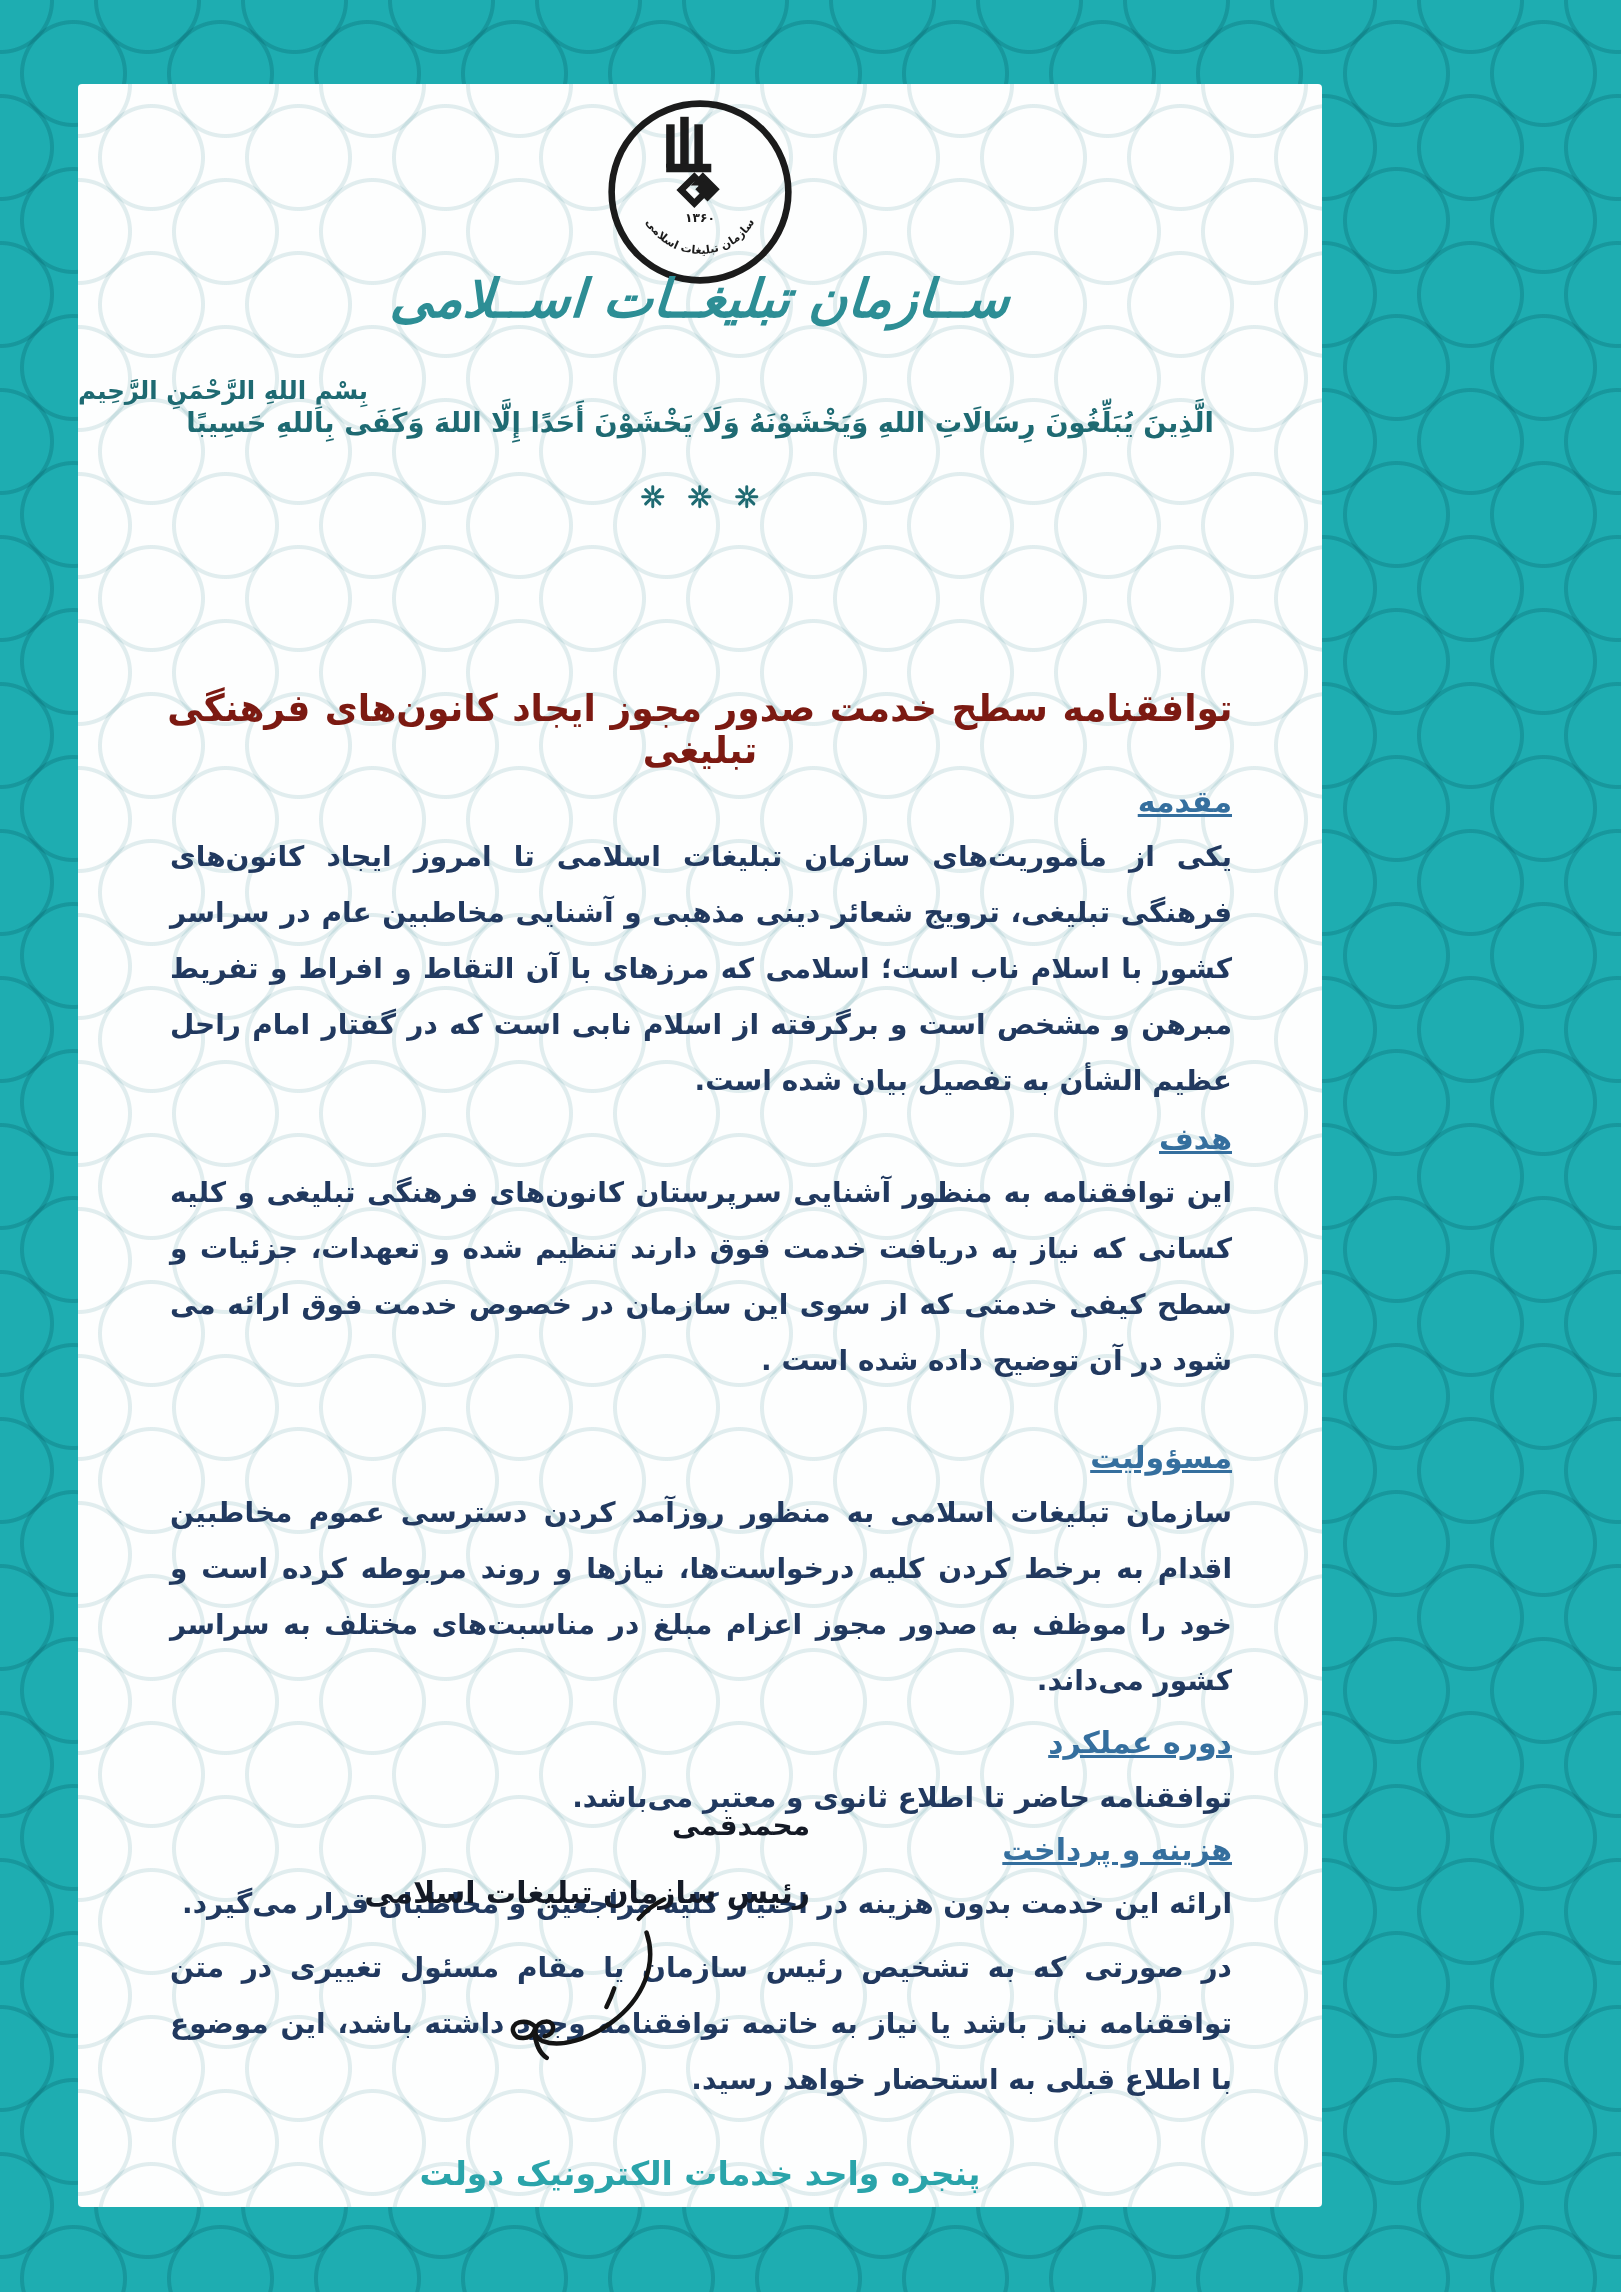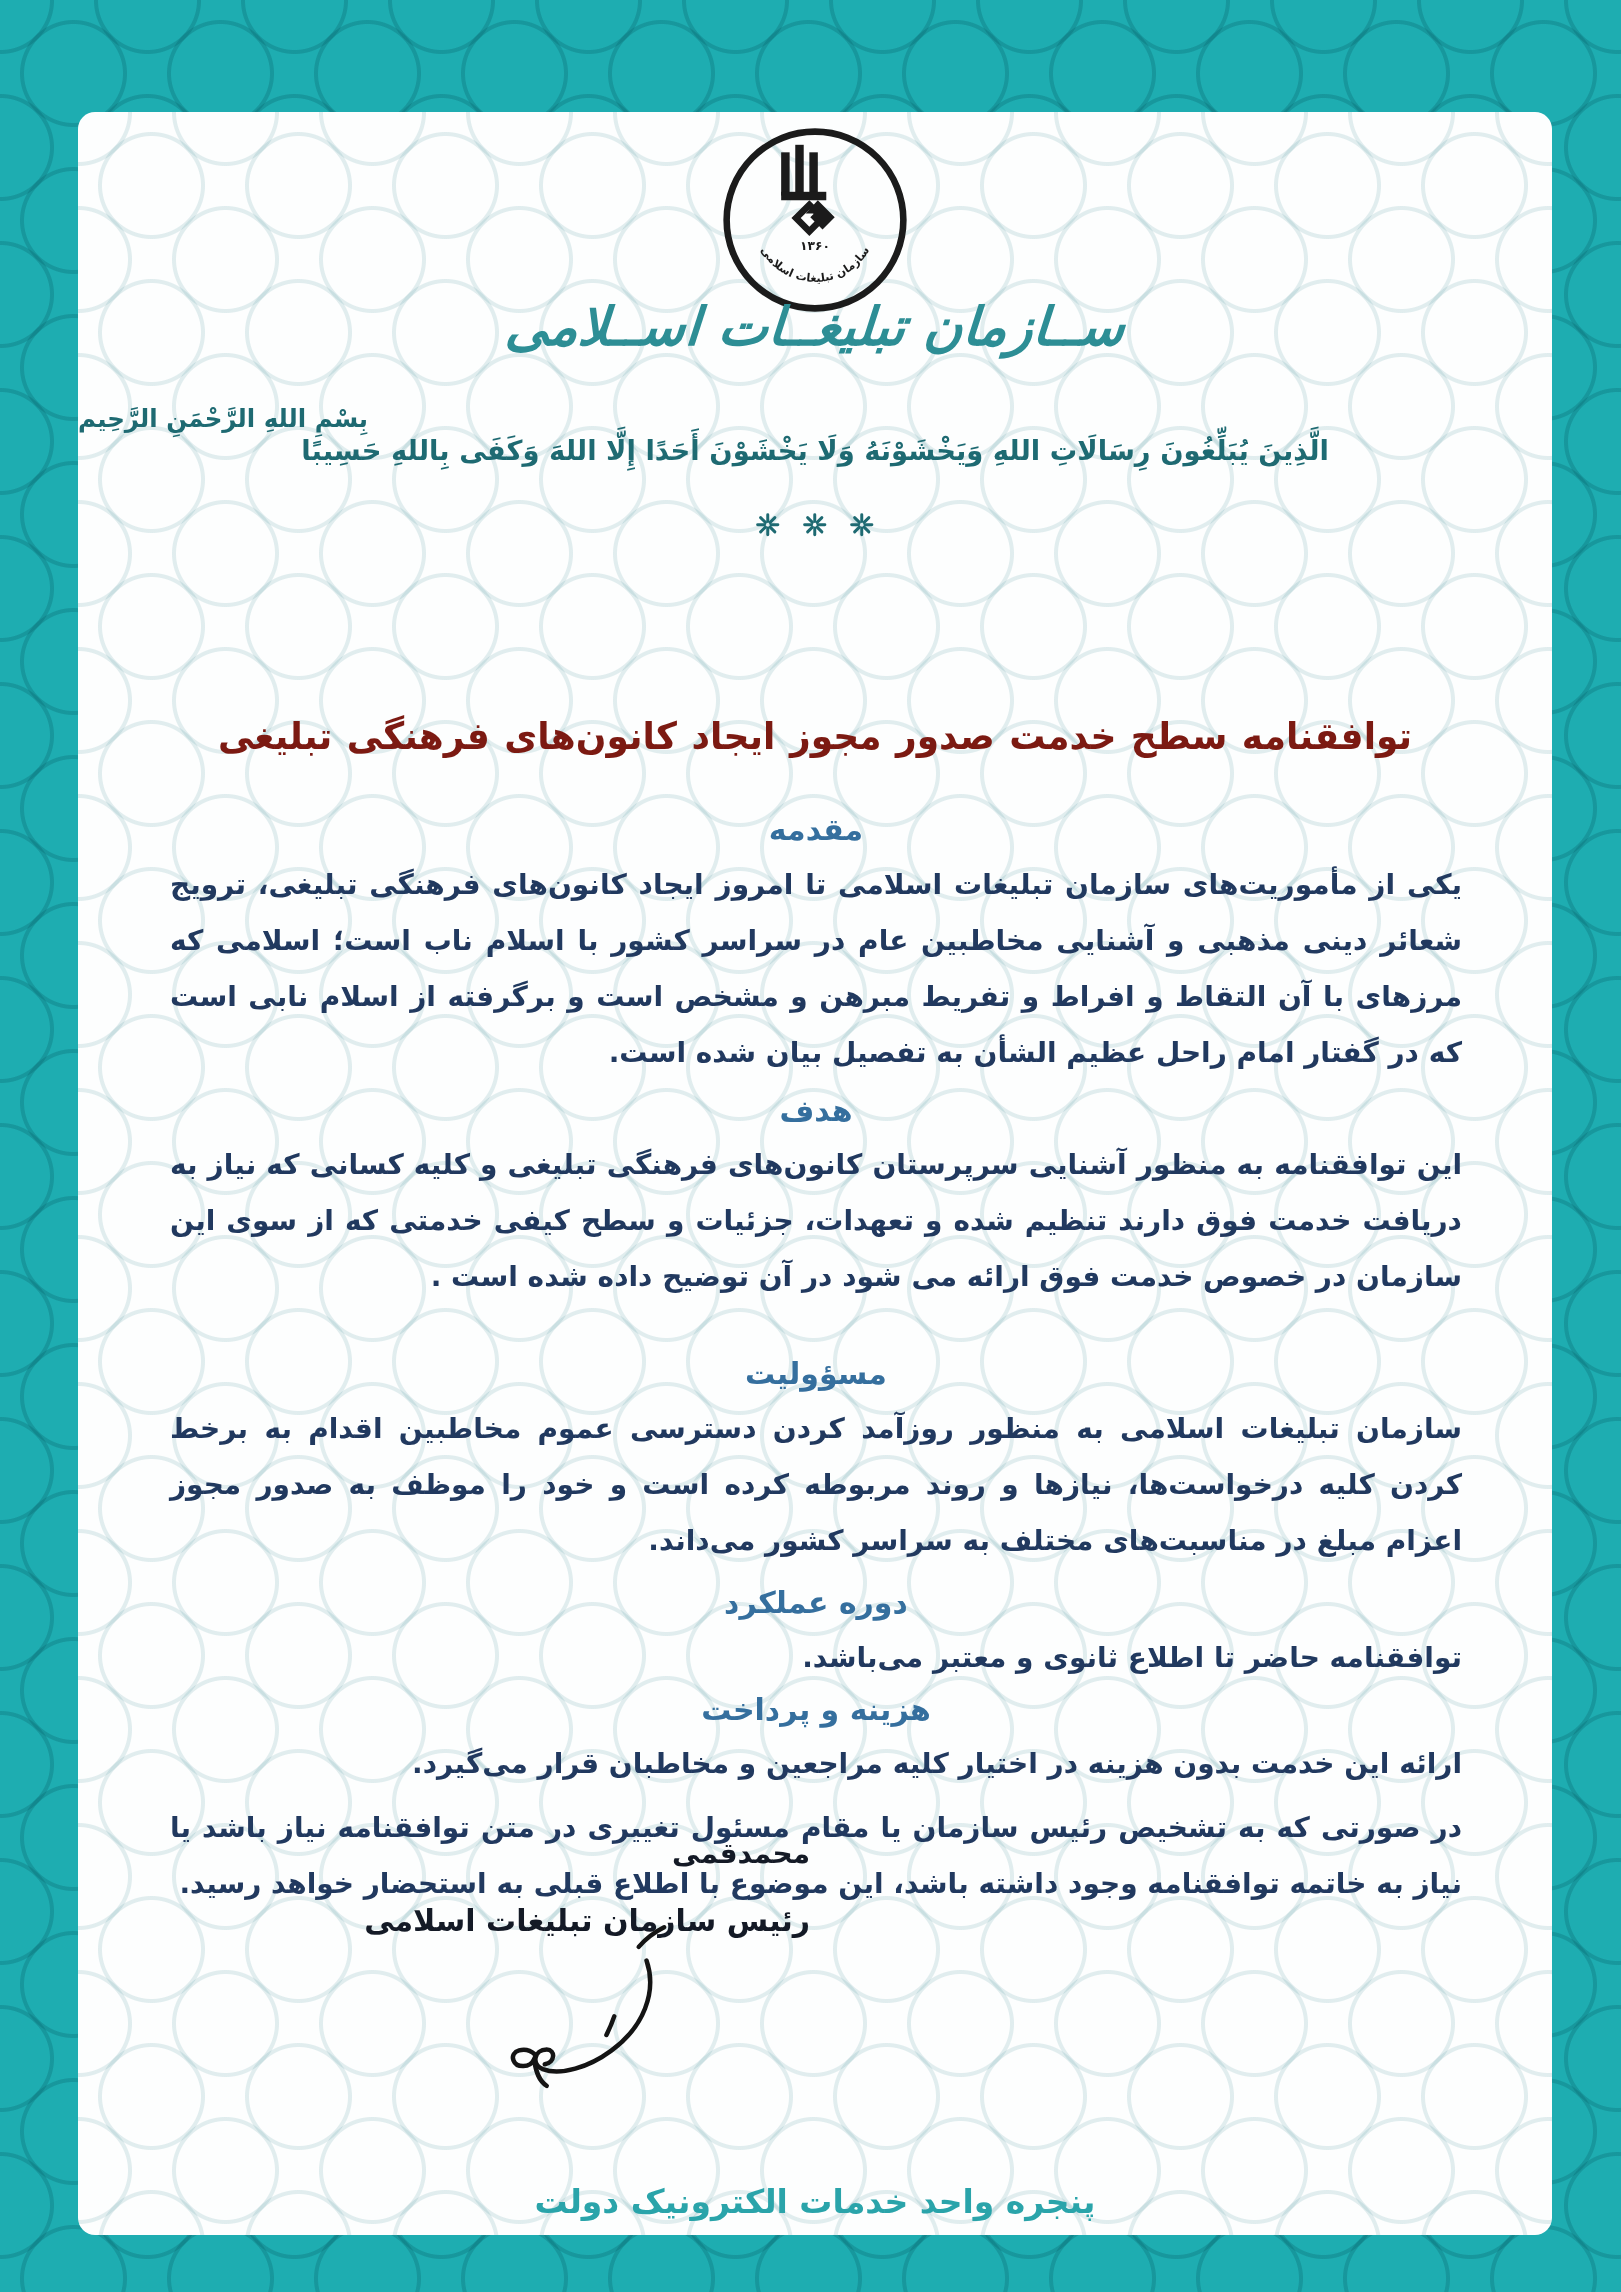--- a/index.html
+++ b/index.html
@@ -13,29 +13,28 @@
     position:absolute;inset:0;
     background-color:#1eadb1;
     background-image:
       radial-gradient(circle, rgba(7,100,108,0) 49px, rgba(7,100,108,0.30) 50px, rgba(7,100,108,0.30) 53px, rgba(7,100,108,0) 54px),
       radial-gradient(circle, rgba(7,100,108,0) 49px, rgba(7,100,108,0.30) 50px, rgba(7,100,108,0.30) 53px, rgba(7,100,108,0) 54px);
     background-size:147px 147px,147px 147px;
     background-position:0 0,74px 74px;
   }
   
   .page{
-    position:absolute;left:78px;top:84px;width:1474px;height:2123px;
-    border-radius:17px;
+    position:absolute;left:78px;top:84px;width:1244px;height:2123px;
+    border-radius:4px;
     background-color:#fdfefe;
     background-image:
       radial-gradient(circle, rgba(80,150,158,0) 49px, rgba(80,150,158,0.16) 50px, rgba(80,150,158,0.16) 53px, rgba(80,150,158,0) 54px),
       radial-gradient(circle, rgba(80,150,158,0) 49px, rgba(80,150,158,0.16) 50px, rgba(80,150,158,0.16) 53px, rgba(80,150,158,0) 54px);
     background-size:147px 147px,147px 147px;
     background-position:0 0,74px 74px;
-    margin-top:28px;
   }
   .logo-wrap{position:absolute;top:13.7px;left:0;right:0;display:flex;justify-content:center;}
   .calligraphy{
     position:absolute;top:184px;left:0;right:0;text-align:center;
     color:#2d8e95;font-size:53px;font-weight:bold;font-style:italic;
     transform:skewX(-4deg);letter-spacing:1px;direction:rtl;
   }
   .bismillah{
     position:absolute;top:292px;left:0;right:0;text-align:left;direction:rtl;
     color:#1e6a72;font-size:24.5px;font-weight:bold;
@@ -50,22 +49,23 @@
   .doc-title{
     position:absolute;top:580px;left:59px;right:59px;text-align:center;direction:rtl;
     color:#7c1a12;font-size:36px;font-weight:bold;letter-spacing:-1px;word-spacing:2px;
     transform:scaleY(1.04);
   }
   .content{
     position:absolute;top:700px;right:90px;left:92px;direction:rtl;
   }
   .sec h2{
     margin:0 0 9.8px 0;
-    color:#356f9e;font-size:30px;font-weight:bold;text-align:center;
+    color:#356f9e;font-size:30px;font-weight:bold;text-align:right;
     letter-spacing:-0.5px;
+    text-decoration:underline;
   }
   .sec p{
     margin:0;
     color:#21395f;font-size:28px;font-weight:bold;line-height:56px;
     text-align:justify;text-align-last:right;
     letter-spacing:-0.3px;
   }
   .sec{margin-bottom:13.7px;}
   .sec.s1{margin-bottom:11.8px;}
   .sec.s2{margin-bottom:51px;}

